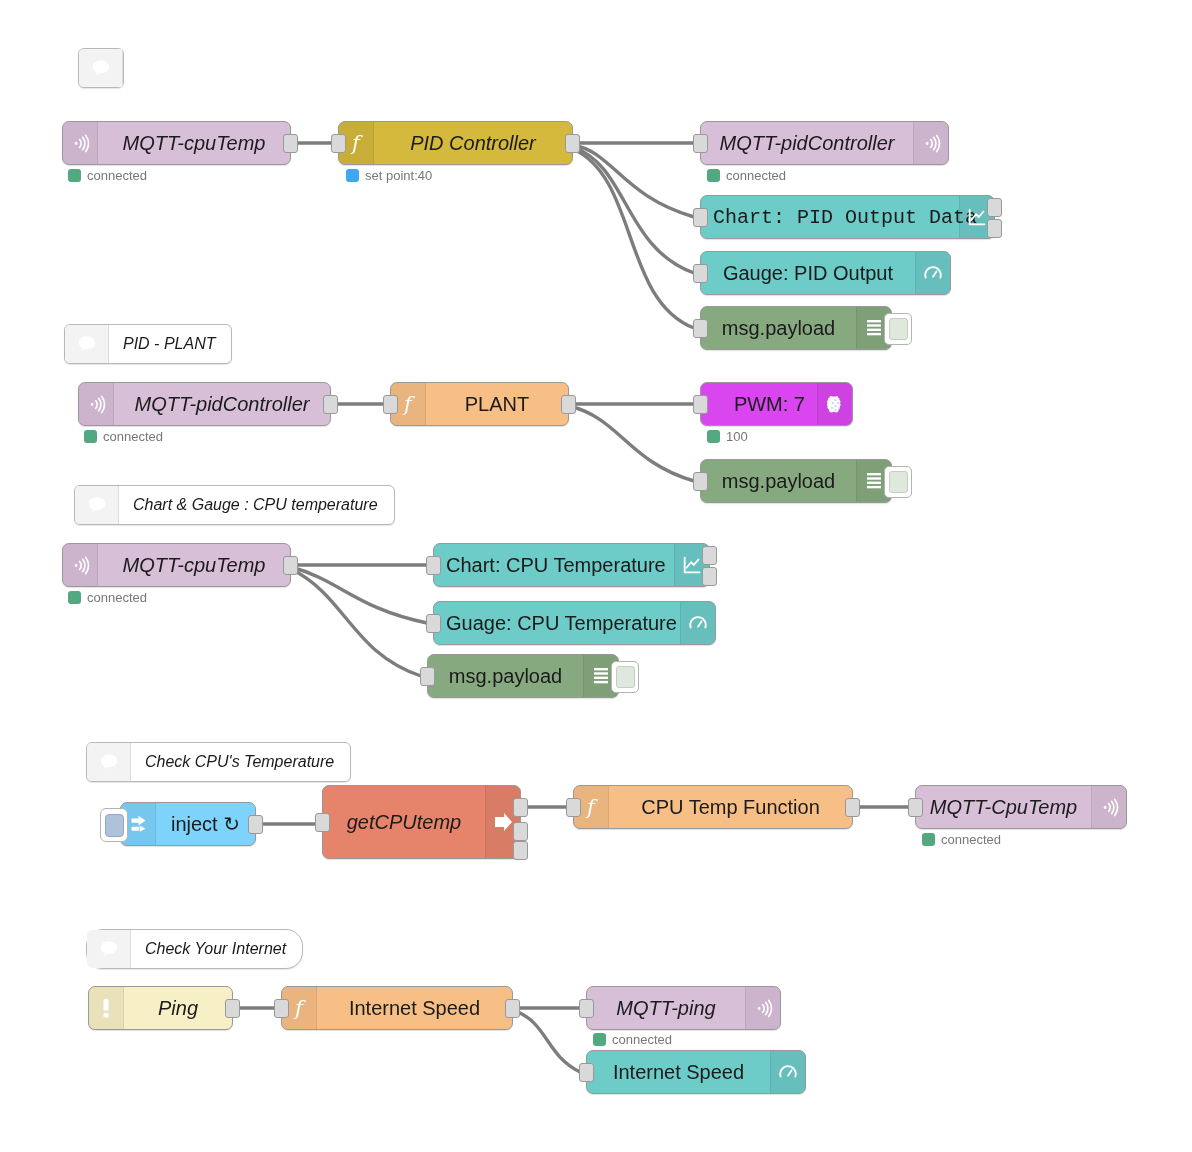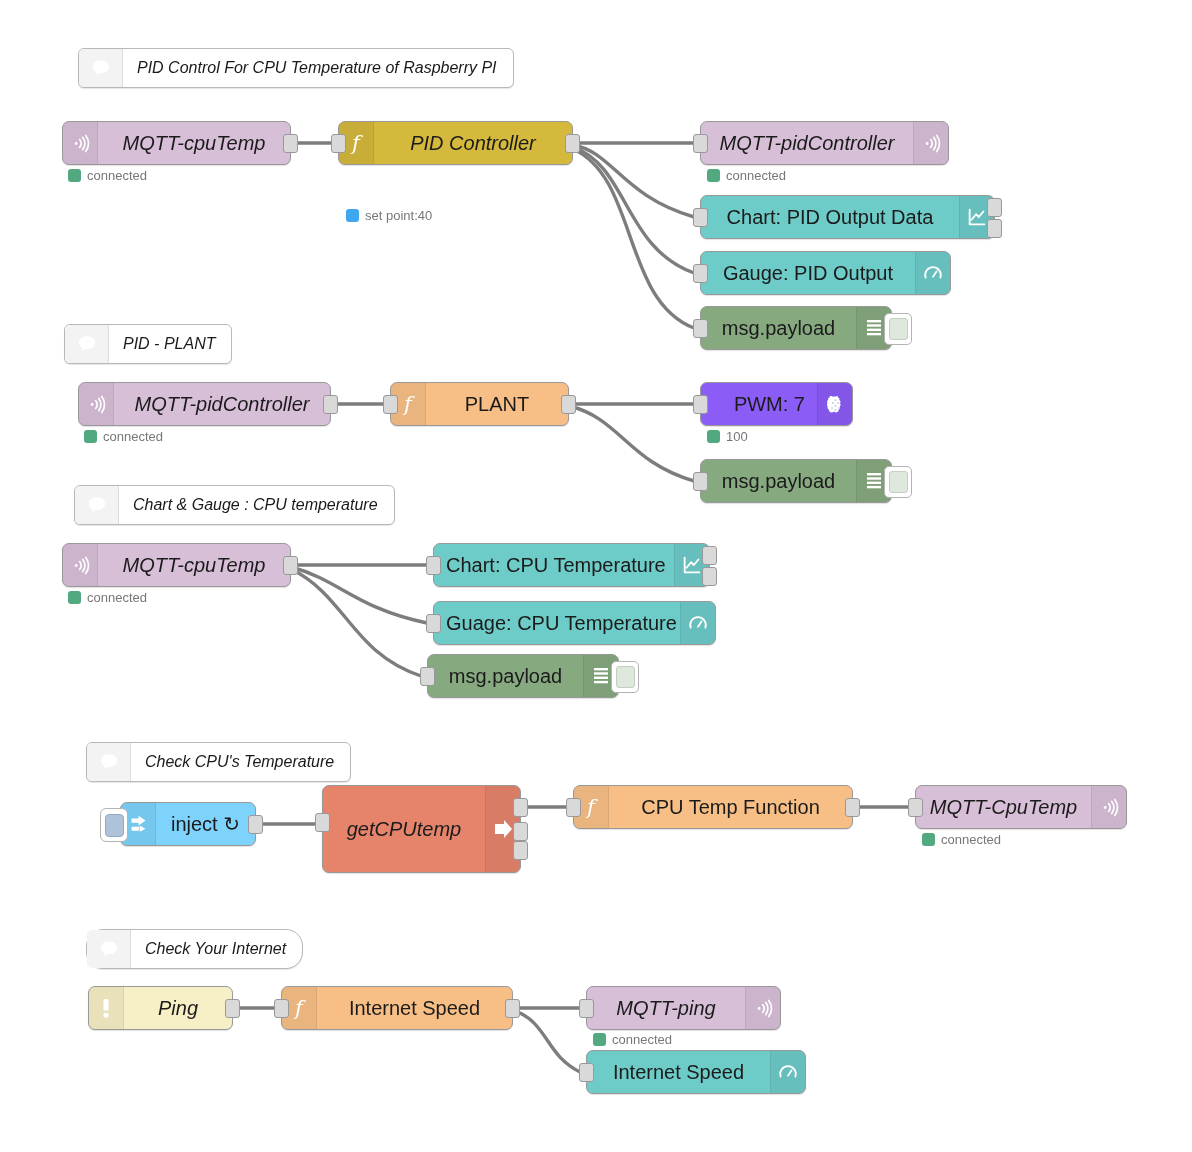--- a/index.html
+++ b/index.html
@@ -159,21 +159,20 @@
     </g>
   </svg>
 
   <div class="comment" style="left:78px;top:48px;">
     <span class="cicon">
       <svg class="ic" width="22" height="22" viewBox="0 0 24 24">
           <ellipse cx="12" cy="10.5" rx="9" ry="7" fill="#ffffff"></ellipse>
           <path d="M7.5 15.5 L6.5 20 L11.5 16.2 Z" fill="#ffffff"></path>
         </svg>
     </span>
-    <span class="clabel">PID Control For CPU Temperature of Raspberry PI</span>
   </div>
 
   <div class="node" style="left:62px;top:121px;width:229px;background:#d8bfd8;">
     <span class="icell left">
       <svg class="ic" width="21" height="21" viewBox="0 0 24 24" fill="none" stroke="#ffffff" stroke-width="1.9" stroke-linecap="round">
           <circle cx="7" cy="12" r="1.6" fill="#ffffff" stroke="none"></circle>
           <path d="M11 7.5 A7 7 0 0 1 11 16.5"></path>
           <path d="M14.5 5 A11 11 0 0 1 14.5 19"></path>
           <path d="M18 2.8 A15 15 0 0 1 18 21.2"></path>
         </svg>
@@ -193,21 +192,21 @@
       <svg class="ic" width="20" height="24" viewBox="0 0 20 24">
           <text x="10" y="19" font-family="DejaVu Serif, serif" font-style="italic" font-size="21" fill="#ffffff" text-anchor="middle">f</text>
         </svg>
     </span>
     <span class="body">
         <span class="lbl italic ctr">PID Controller</span>
       </span>
     <span class="port in" style="top:12px;"></span>
     <span class="port out" style="top:12px;"></span>
   </div>
-  <div class="status" style="left:346px;top:168px;margin-top:40px;">
+  <div class="status" style="left:346px;top:168px;">
     <span class="dot blue"></span>
     <span>set point:40</span>
   </div>
 
   <div class="node" style="left:700px;top:121px;width:249px;background:#d8bfd8;">
     <span class="body">
         <span class="lbl italic ctr">MQTT-pidController</span>
       </span>
     <span class="icell right">
       <svg class="ic" width="21" height="21" viewBox="0 0 24 24" fill="none" stroke="#ffffff" stroke-width="1.9" stroke-linecap="round">
@@ -217,21 +216,21 @@
           <path d="M18 2.8 A15 15 0 0 1 18 21.2"></path>
         </svg>
     </span>
     <span class="port in" style="top:12px;"></span>
   </div>
   <div class="status" style="left:707px;top:168px;">
     <span class="dot"></span>
     <span>connected</span>
   </div>
 
-  <div class="node" style="left:700px;top:195px;width:295px;background:#6dcbc8;">
+  <div class="node" style="left:700px;top:195px;width:295px;background:#6dcbc8;font-family:Liberation Mono, monospace;">
     <span class="body">
         <span class="lbl ctr">Chart: PID Output Data</span>
       </span>
     <span class="icell right">
       <svg class="ic" width="22" height="22" viewBox="0 0 24 24" fill="none" stroke="#ffffff" stroke-width="2" stroke-linecap="round" stroke-linejoin="round">
           <path d="M4 4 L4 20 L20 20"></path>
           <path d="M6 15 L11 9 L14 12 L19 6"></path>
         </svg>
     </span>
     <span class="port in" style="top:12px;"></span>
@@ -305,21 +304,21 @@
           <text x="10" y="19" font-family="DejaVu Serif, serif" font-style="italic" font-size="21" fill="#ffffff" text-anchor="middle">f</text>
         </svg>
     </span>
     <span class="body">
         <span class="lbl ctr">PLANT</span>
       </span>
     <span class="port in" style="top:12px;"></span>
     <span class="port out" style="top:12px;"></span>
   </div>
 
-  <div class="node" style="left:700px;top:382px;width:153px;background:#8b5cf6;">
+  <div class="node" style="left:700px;top:382px;width:153px;background:#d946ef;">
     <span class="body">
         <span class="lbl rgt">PWM: 7</span>
       </span>
     <span class="icell right">
       <svg class="ic" width="23" height="23" viewBox="0 0 24 24" fill="#ffffff">
           <path d="M7.2 3.2c.9-.3 1.8.2 2.2 1 .5-.6 1.6-.6 2.1 0 .4-.8 1.3-1.3 2.2-1 .7.2 1 .9.8 1.5.9.1 1.6.8 1.6 1.7 0 .3-.1.6-.2.8.8.4 1.3 1.1 1.3 2 0 .5-.2 1-.5 1.4.4.4.6 1 .6 1.6 0 .7-.3 1.3-.8 1.7.2.3.3.7.3 1.1 0 1-.7 1.8-1.6 2 .1.3.1.5.1.8 0 1.4-1.3 2.5-2.9 2.5-.9 0-1.7-.4-2.2-.9-.5.6-1.3.9-2.2.9-1.6 0-2.9-1.1-2.9-2.5 0-.3 0-.5.1-.8-.9-.2-1.6-1-1.6-2 0-.4.1-.8.3-1.1-.5-.4-.8-1-.8-1.7 0-.6.2-1.2.6-1.6-.3-.4-.5-.9-.5-1.4 0-.9.5-1.6 1.3-2-.1-.2-.2-.5-.2-.8 0-.9.7-1.6 1.6-1.7-.2-.6.1-1.3.8-1.5z"></path>
           <circle cx="9.3" cy="10.4" r="1.1" fill="#bdd2e8"></circle>
           <circle cx="14.7" cy="10.4" r="1.1" fill="#bdd2e8"></circle>
           <circle cx="12" cy="13.6" r="1.1" fill="#bdd2e8"></circle>
           <circle cx="8.4" cy="15.6" r="1" fill="#bdd2e8"></circle>
@@ -449,21 +448,21 @@
           <rect x="4" y="14.5" width="9" height="4.6" rx="1"></rect>
           <path d="M13.5 13.2 L20 16.8 L13.5 20.4 Z"></path>
         </svg>
     </span>
     <span class="body">
         <span class="lbl ctr">inject ↻</span>
       </span>
     <span class="port out" style="top:12px;"></span>
   </div>
 
-  <div class="node" style="left:322px;top:785px;width:199px;height:88px;background:#e5846b;">
+  <div class="node" style="left:322px;top:785px;width:199px;height:74px;background:#e5846b;">
     <span class="body">
         <span class="lbl italic ctr">getCPUtemp</span>
       </span>
     <span class="icell right">
       <svg class="ic" width="24" height="26" viewBox="0 0 24 26" fill="#ffffff">
           <path d="M4 8 L13 8 L13 4 L21 13 L13 22 L13 18 L4 18 Z"></path>
         </svg>
     </span>
     <span class="port in" style="top:27px;"></span>
     <span class="port out" style="top:12px;"></span>

